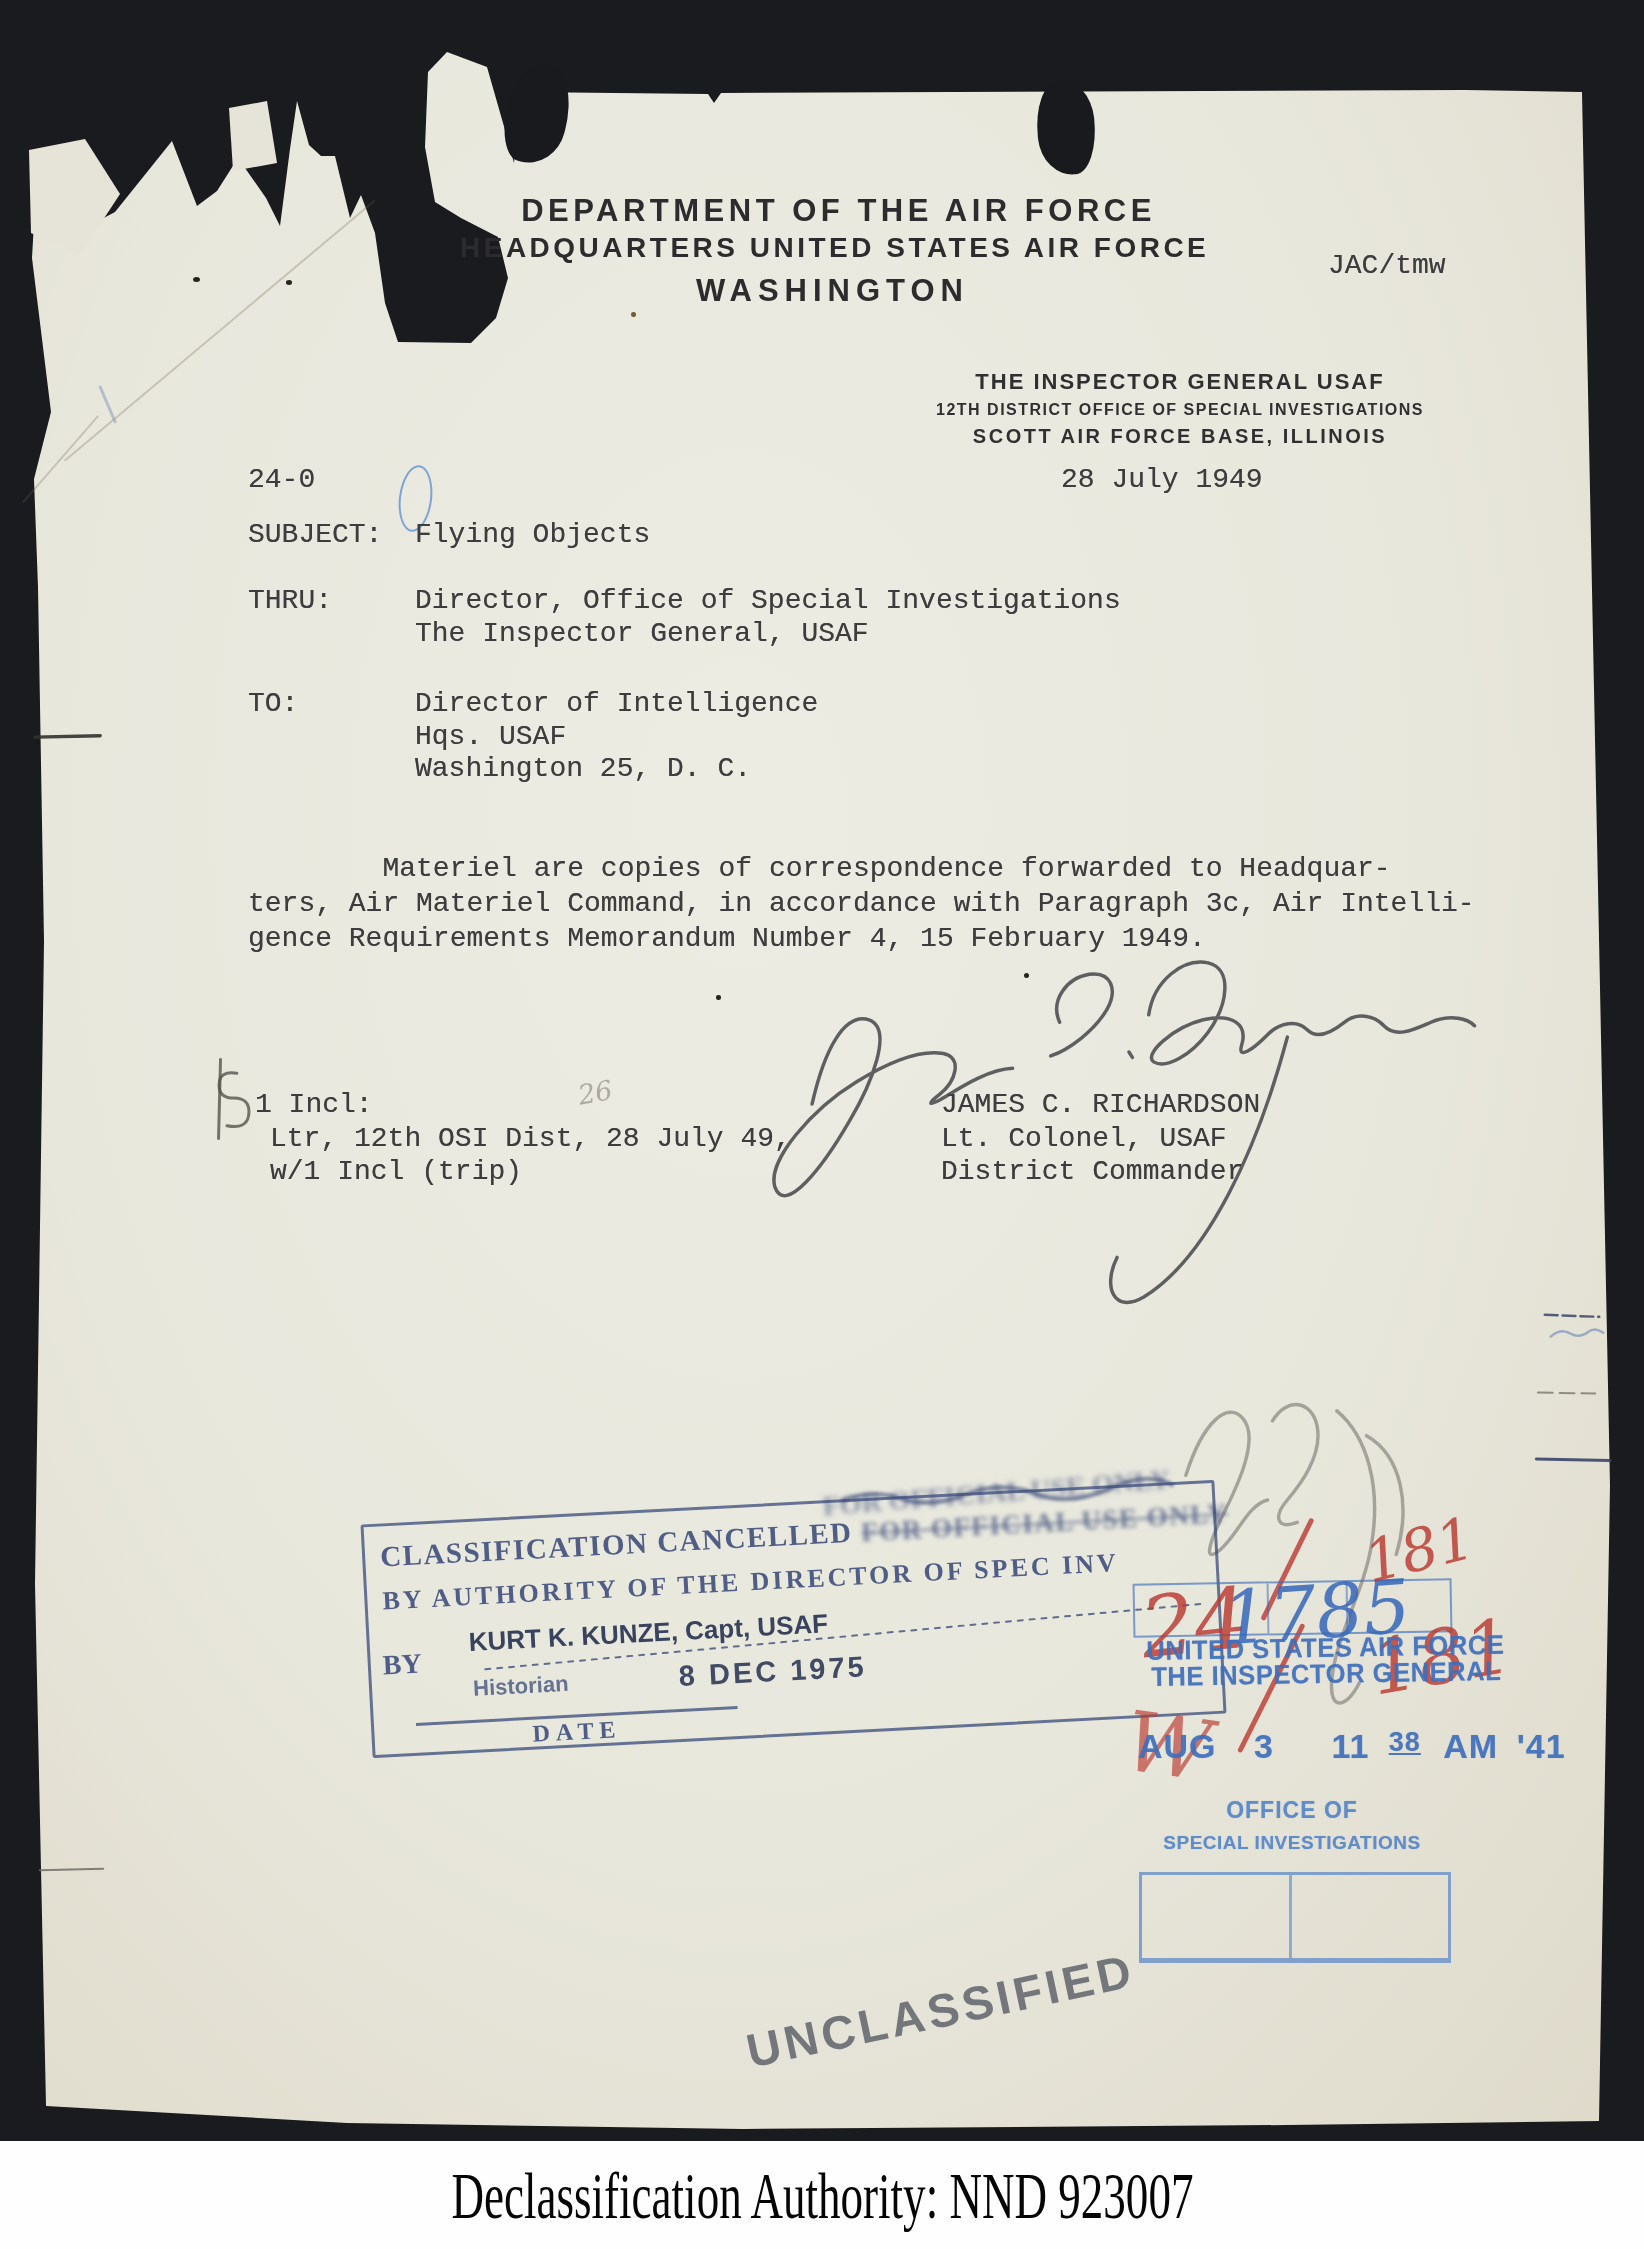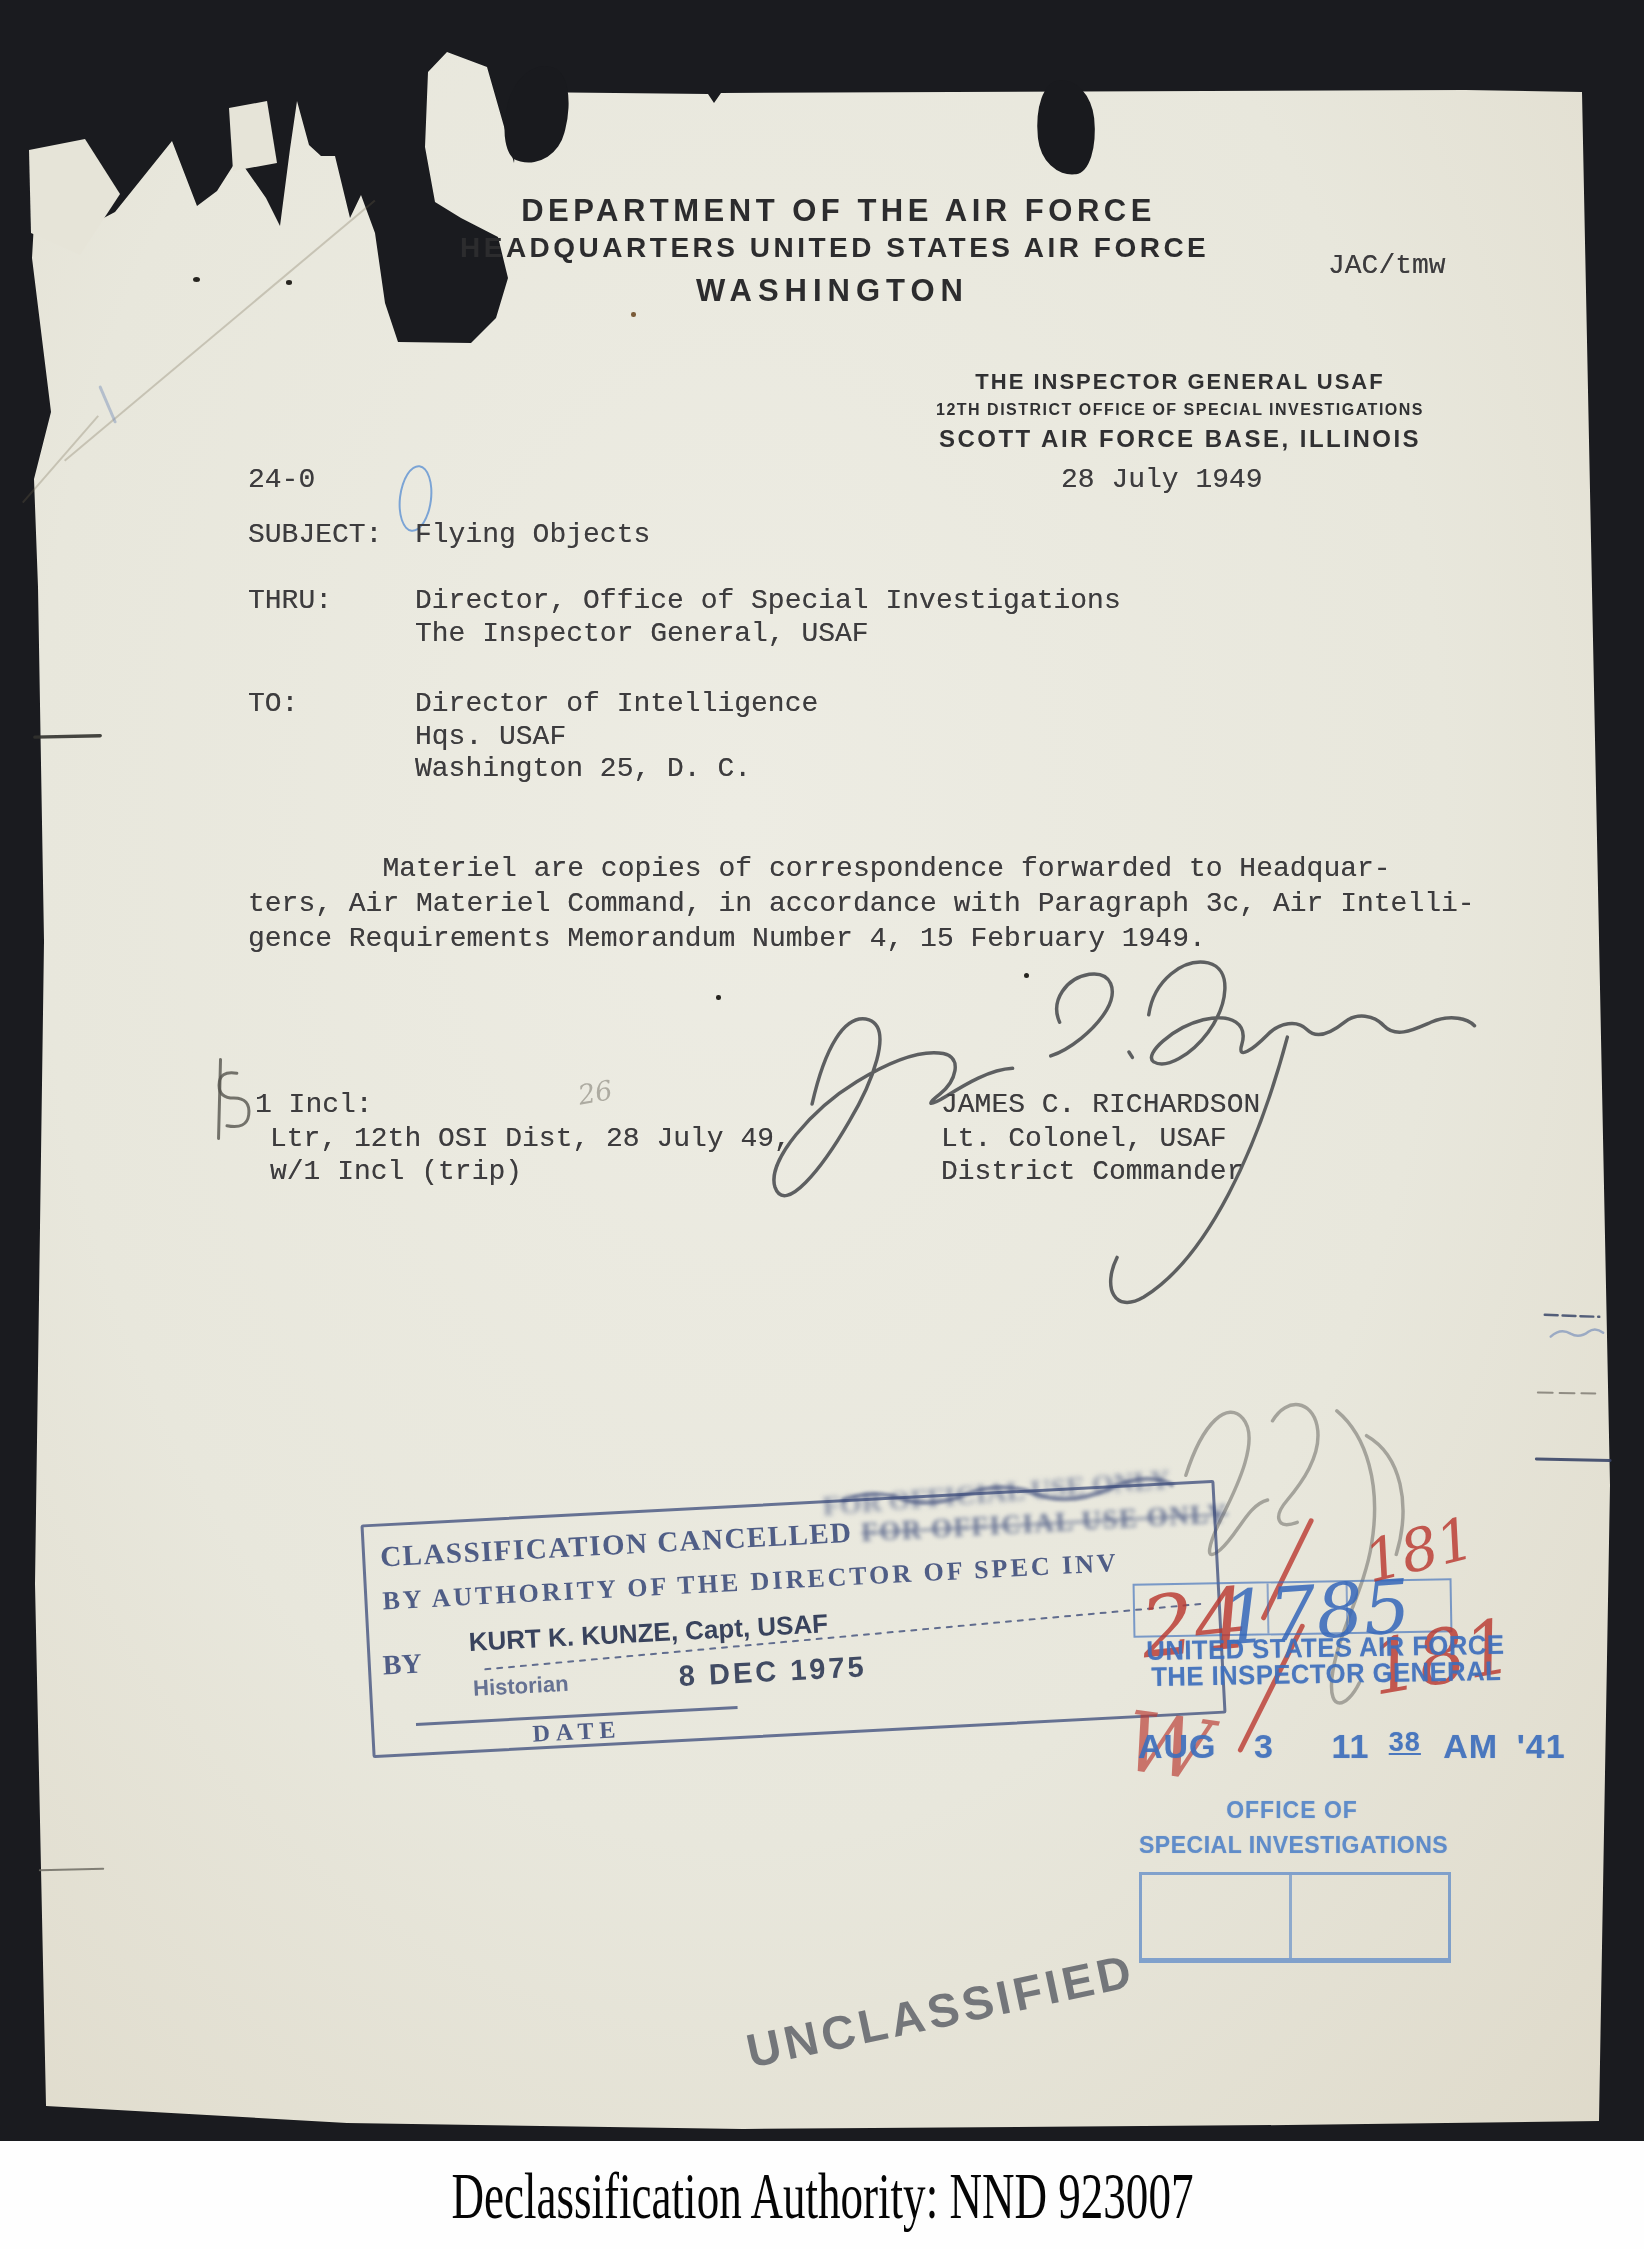--- a/index.html
+++ b/index.html
@@ -35,21 +35,21 @@
   .speck{position:absolute;border-radius:50%;background:#26241f;}
 
   .letterhead{position:absolute;color:#2c2c2e;text-align:center;white-space:nowrap;font-weight:bold;}
   .lh1{left:509px;top:193px;width:659px;font-size:31px;letter-spacing:4.5px;}
   .lh2{left:460px;top:232px;width:713px;font-size:28px;letter-spacing:3.5px;}
   .lh3{left:696px;top:273px;width:250px;font-size:31px;letter-spacing:6px;}
   .type{font-family:"Liberation Mono",monospace;color:#3d3c3e;font-size:28px;white-space:pre;position:absolute;text-shadow:0 0 0.5px rgba(45,45,48,.55);}
   .office-block{position:absolute;left:882px;top:369px;width:596px;text-align:center;color:#303032;font-weight:bold;white-space:nowrap;}
   .office-block .ob1{font-size:22px;letter-spacing:2px;margin-bottom:6px;}
   .office-block .ob2{font-size:16px;letter-spacing:1.5px;margin-bottom:6px;}
-  .office-block .ob3{font-size:24px;letter-spacing:2.5px;}
+  .office-block .ob3{font-size:20px;letter-spacing:2.5px;}
 
   .blue-oval{position:absolute;left:399px;top:465px;width:29px;height:63px;border:2.5px solid rgba(85,140,210,.75);border-radius:50%;transform:rotate(7deg);}
 
   svg.overlay{position:absolute;left:0;top:0;}
 
   .hand{position:absolute;font-family:"DejaVu Serif",serif;font-style:italic;white-space:nowrap;}
   .red{color:rgba(186,56,48,.82);}
   .blue-ink{color:rgba(52,102,186,.85);}
   .pencil{color:rgba(138,134,124,.9);}
 
@@ -202,21 +202,21 @@
   <div class="stamp-blue" style="left:1138px;top:1727px;font-size:34px;letter-spacing:1px;text-shadow:0 0 1px rgba(62,110,188,.4);">
     <span class="rcv">AUG</span>
     <span class="rcv" style="margin-left:27px;">3</span>
     <span class="rcv" style="margin-left:47px;">11</span>
     <span class="rcv" style="margin-left:9px;font-size:27px;position:relative;top:-7px;text-decoration:underline;">38</span>
     <span class="rcv" style="margin-left:12px;">AM</span>
     <span class="rcv" style="margin-left:8px;">'41</span>
   </div>
 
   <div class="stamp-blue" style="left:1139px;top:1797px;width:306px;text-align:center;font-size:23px;letter-spacing:1px;color:rgba(85,133,200,.85);text-shadow:0 0 1px rgba(85,133,200,.5);">OFFICE OF</div>
-  <div class="stamp-blue" style="left:1139px;top:1832px;width:306px;text-align:center;font-size:23px;letter-spacing:0.5px;color:rgba(85,133,200,.85);text-shadow:0 0 1px rgba(85,133,200,.5);">SPECIAL INVESTIGATIONS</div>
+  <div class="stamp-blue" style="left:1139px;top:1832px;width:306px;text-align:center;font-size:19px;letter-spacing:0.5px;color:rgba(85,133,200,.85);text-shadow:0 0 1px rgba(85,133,200,.5);">SPECIAL INVESTIGATIONS</div>
   <div class="osi-box">
     <div class="divider"></div>
   </div>
 
   <div class="hand pencil" style="left:578px;top:1077px;font-size:27px;transform:rotate(-10deg);opacity:.7;">26</div>
   <div class="hand pencil" style="left:224px;top:1067px;font-size:30px;opacity:0;">5</div>
 
   <div class="unclass">UNCLASSIFIED</div>
 
 </div>

